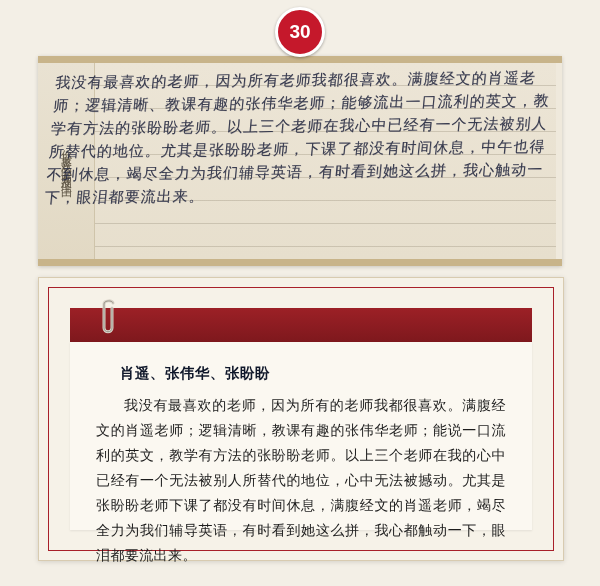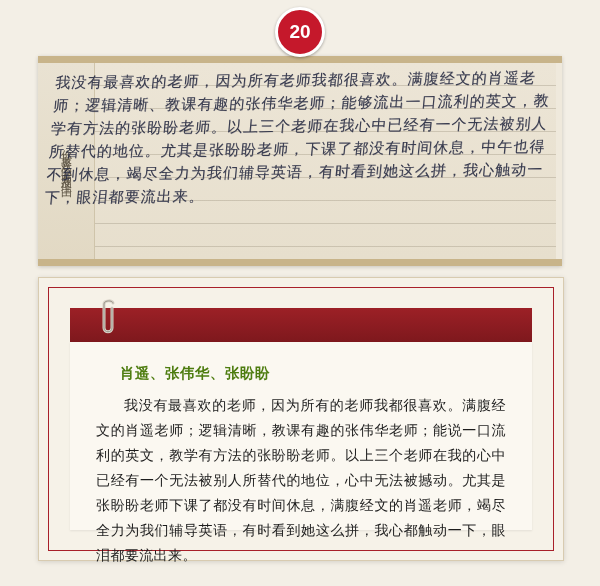--- a/index.html
+++ b/index.html
@@ -147,40 +147,40 @@
     bottom: 30px;
     background: #fbf8f1;
     box-shadow: 0 1px 2px rgba(0,0,0,.08);
     padding: 22px 26px 0 26px;
     box-sizing: border-box;
   }
   .names {
     font-family: "Liberation Serif", serif;
     font-size: 14.5px;
     font-weight: bold;
-    color: #4d7c0f;
+    color: #0f172a;
     margin: 0 0 10px 24px;
     letter-spacing: .5px;
   }
   .para {
     font-family: "Liberation Serif", serif;
     font-size: 14px;
     line-height: 25px;
     color: #1d1d1d;
     text-indent: 28px;
     text-align: justify;
     margin: 0;
     letter-spacing: .4px;
   }
 </style>
 </head>
 <body>
 
 <div class="badge-wrap">
-  <div class="badge">20</div>
+  <div class="badge">30</div>
 </div>
 
 <div class="hw-panel">
   <div class="hw-paper"></div>
   <div class="hw-left">
     <span>你最喜欢的老师及理由</span>
   </div>
   <div class="hw-text">我没有最喜欢的老师，因为所有老师我都很喜欢。满腹经文的肖遥老师；逻辑清晰、教课有趣的张伟华老师；能够流出一口流利的英文，教学有方法的张盼盼老师。以上三个老师在我心中已经有一个无法被别人所替代的地位。尤其是张盼盼老师，下课了都没有时间休息，中午也得不到休息，竭尽全力为我们辅导英语，有时看到她这么拼，我心触动一下，眼泪都要流出来。</div>
 </div>
 

